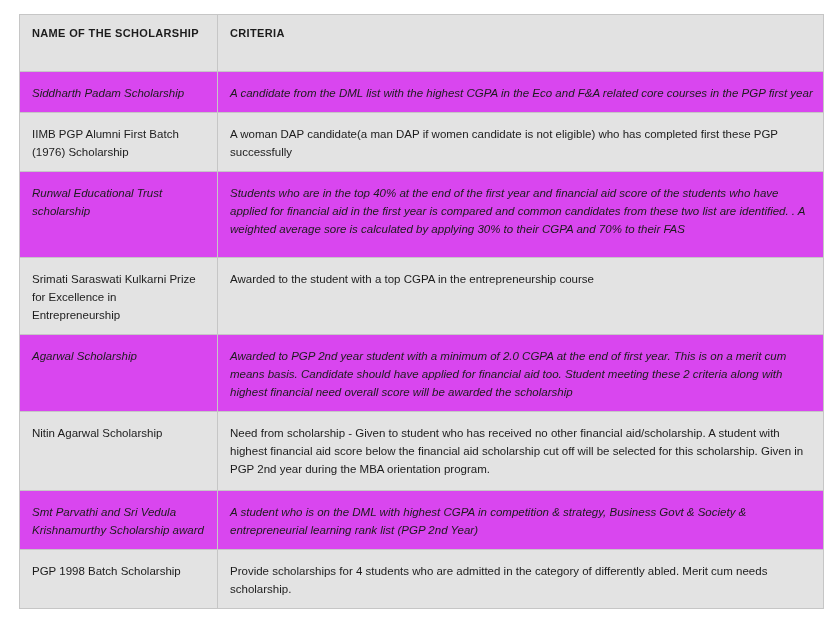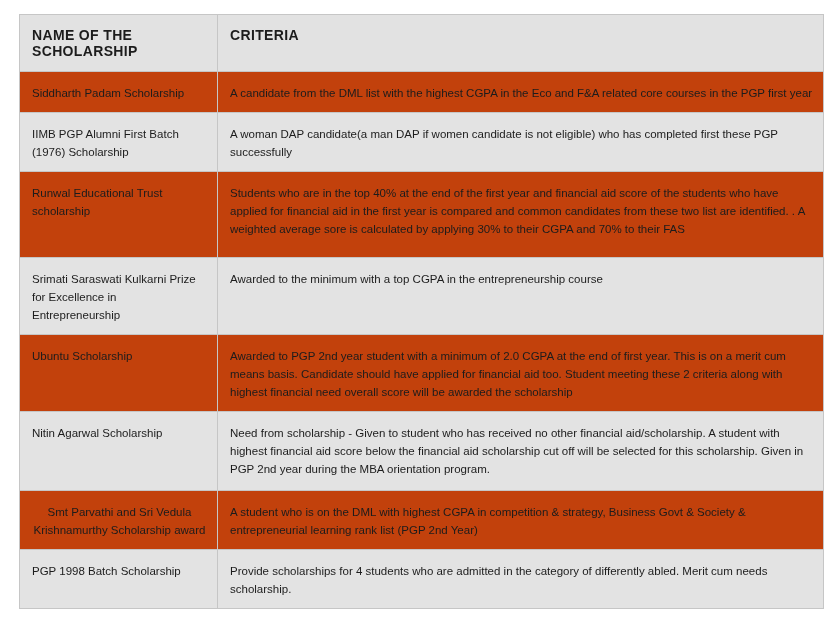--- a/index.html
+++ b/index.html
@@ -36,38 +36,39 @@
 
   table.scholarship-table th,
   table.scholarship-table td {
     border: 1px solid #c6c6c6;
     vertical-align: top;
     padding: 12px 10px 10px 12px;
     text-align: left;
   }
   table.scholarship-table thead th {
     background: #e2e2e2;
-    font-size: 14px;
+    font-size: 11px;
     font-weight: bold;
     color: #1c1c1c;
     letter-spacing: 0.35px;
     height: 34px;
     padding-top: 12px;
     padding-bottom: 10px;
   }
   table.scholarship-table tbody td {
     font-size: 11.5px;
     line-height: 18px;
     color: #1c1c1c;
   }
   table.scholarship-table tbody tr.shade td {
     background: #e3e3e3;
   }
   table.scholarship-table tbody tr.plain td {
-    background: #c2410c;
+    background: #d946ef;
+    font-style: italic;
   }
   td.name-cell {
     white-space: pre-line;
   }
   td.criteria-cell {
     padding-right: 14px;
   }
 </style>
 </head>
 <body>
@@ -93,32 +94,32 @@
           <tr class="shade">
             <td class="name-cell" style="height: 26px;">IIMB PGP Alumni First Batch (1976) Scholarship</td>
             <td class="criteria-cell">A woman DAP candidate(a man DAP if women candidate is not eligible) who has completed first these PGP successfully</td>
           </tr>
           <tr class="plain">
             <td class="name-cell" style="height: 63px;">Runwal Educational Trust scholarship</td>
             <td class="criteria-cell">Students who are in the top 40% at the end of the first year and financial aid score of the students who have applied for financial aid in the first year is compared and common candidates from these two list are identified. . A weighted average sore is calculated by applying 30% to their CGPA and 70% to their FAS</td>
           </tr>
           <tr class="shade">
             <td class="name-cell" style="height: 46px; margin-left: 21px;">Srimati Saraswati Kulkarni Prize for Excellence in Entrepreneurship</td>
-            <td class="criteria-cell">Awarded to the minimum with a top CGPA in the entrepreneurship course</td>
+            <td class="criteria-cell">Awarded to the student with a top CGPA in the entrepreneurship course</td>
           </tr>
           <tr class="plain">
-            <td class="name-cell" style="height: 46px;">Ubuntu Scholarship</td>
+            <td class="name-cell" style="height: 46px;">Agarwal Scholarship</td>
             <td class="criteria-cell">Awarded to PGP 2nd year student with a minimum of 2.0 CGPA at the end of first year. This is on a merit cum means basis. Candidate should have applied for financial aid too. Student meeting these 2 criteria along with highest financial need overall score will be awarded the scholarship</td>
           </tr>
           <tr class="shade">
             <td class="name-cell" style="height: 56px;">Nitin Agarwal Scholarship</td>
             <td class="criteria-cell">Need from scholarship - Given to student who has received no other financial aid/scholarship. A student with highest financial aid score below the financial aid scholarship cut off will be selected for this scholarship. Given in PGP 2nd year during the MBA orientation program.</td>
           </tr>
           <tr class="plain">
-            <td class="name-cell" style="height: 26px; text-align: center;">Smt Parvathi and Sri Vedula Krishnamurthy Scholarship award</td>
+            <td class="name-cell" style="height: 26px;">Smt Parvathi and Sri Vedula Krishnamurthy Scholarship award</td>
             <td class="criteria-cell">A student who is on the DML with highest CGPA in competition &amp; strategy, Business Govt &amp; Society &amp; entrepreneurial learning rank list (PGP 2nd Year)</td>
           </tr>
           <tr class="shade">
             <td class="name-cell" style="height: 26px;">PGP 1998 Batch Scholarship</td>
             <td class="criteria-cell">Provide scholarships for 4 students who are admitted in the category of differently abled. Merit cum needs scholarship.</td>
           </tr>
         </tbody>
     </table>
   </div>
 </div>

